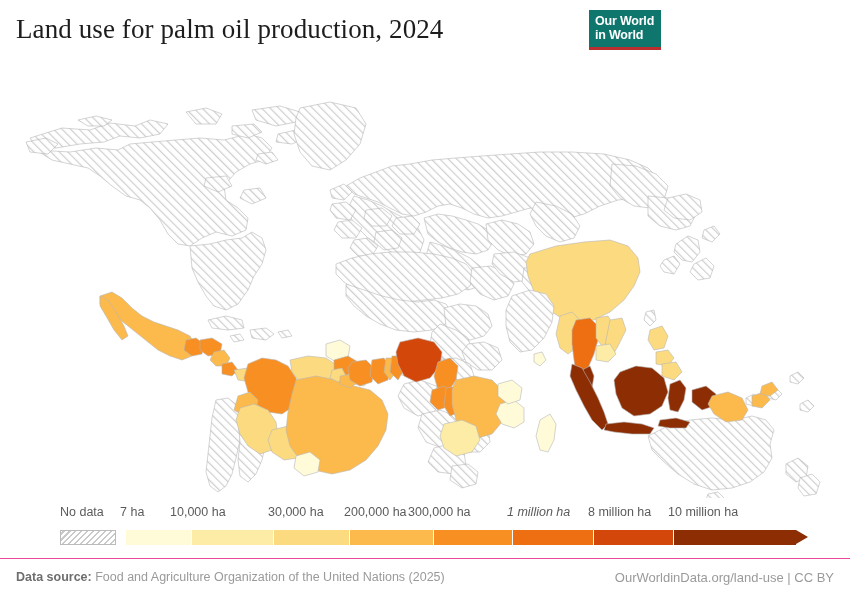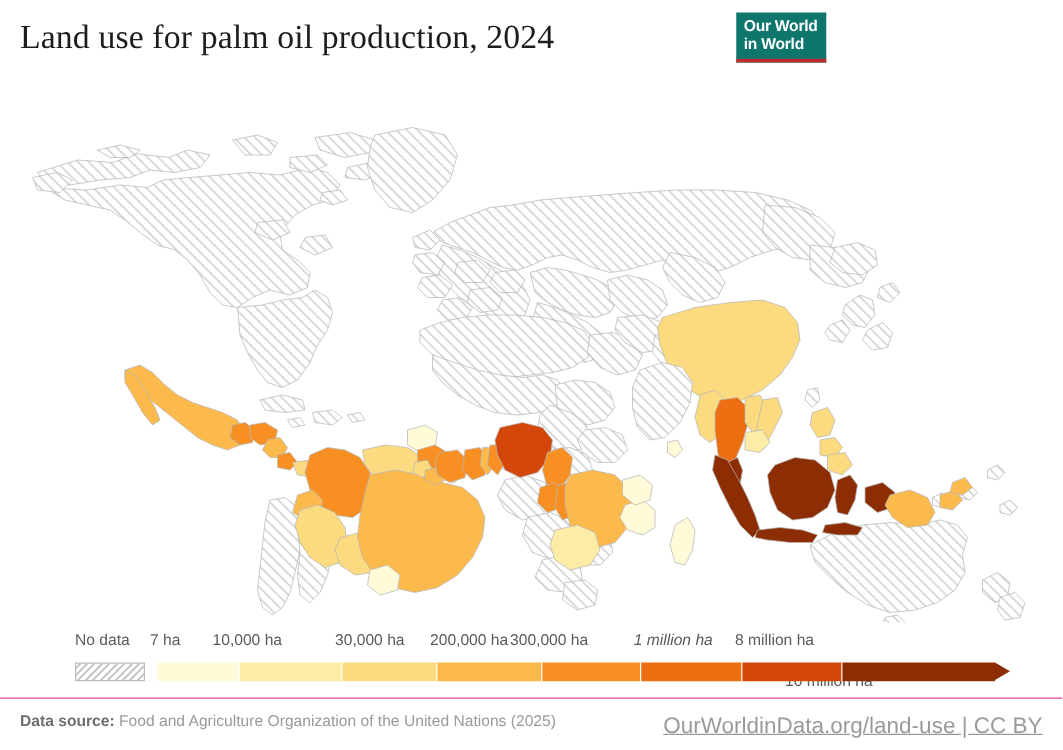--- a/index.html
+++ b/index.html
@@ -139,24 +139,23 @@
     white-space: nowrap;
   }
   #source-text b {
     color: #6e6e6e;
     font-weight: bold;
   }
   #footer-right {
     position: absolute;
     right: 16px;
     top: 11px;
-    font-size: 18px;
+    font-size: 13px;
     color: #9a9a9a;
     white-space: nowrap;
-    text-decoration: underline;
   }
 </style>
 </head>
 <body>
 
 <div id="header">
   <div id="page-title">Land use for palm oil production, 2024</div>
 
   <div id="owid-logo">
     <div class="logo-line">Our World</div>
@@ -373,21 +372,21 @@
 <div id="legend">
   <div id="legend-labels">
     <span class="legend-label" style="left:60px;">No data</span>
     <span class="legend-label" style="left:120px;">7 ha</span>
     <span class="legend-label" style="left:170px;">10,000 ha</span>
     <span class="legend-label" style="left:268px;">30,000 ha</span>
     <span class="legend-label" style="left:344px;">200,000 ha</span>
     <span class="legend-label" style="left:408px;">300,000 ha</span>
     <span class="legend-label" style="left:507px;font-style:italic;">1 million ha</span>
     <span class="legend-label" style="left:588px;">8 million ha</span>
-    <span class="legend-label" style="left:628px;margin-top:33px;">10 million ha</span>
+    <span class="legend-label" style="left:668px;">10 million ha</span>
   </div>
 
   <div id="nodata-swatch"></div>
 
   <div id="legend-bar">
     <div class="legend-bin" style="width:66px;  background:#fffbd8;"></div>
     <div class="legend-bin" style="width:82px;  background:#fdeca6;"></div>
     <div class="legend-bin" style="width:76px;  background:#fcda7f;"></div>
     <div class="legend-bin" style="width:84px;  background:#fcb94c;"></div>
     <div class="legend-bin" style="width:79px;  background:#f88f22;"></div>

